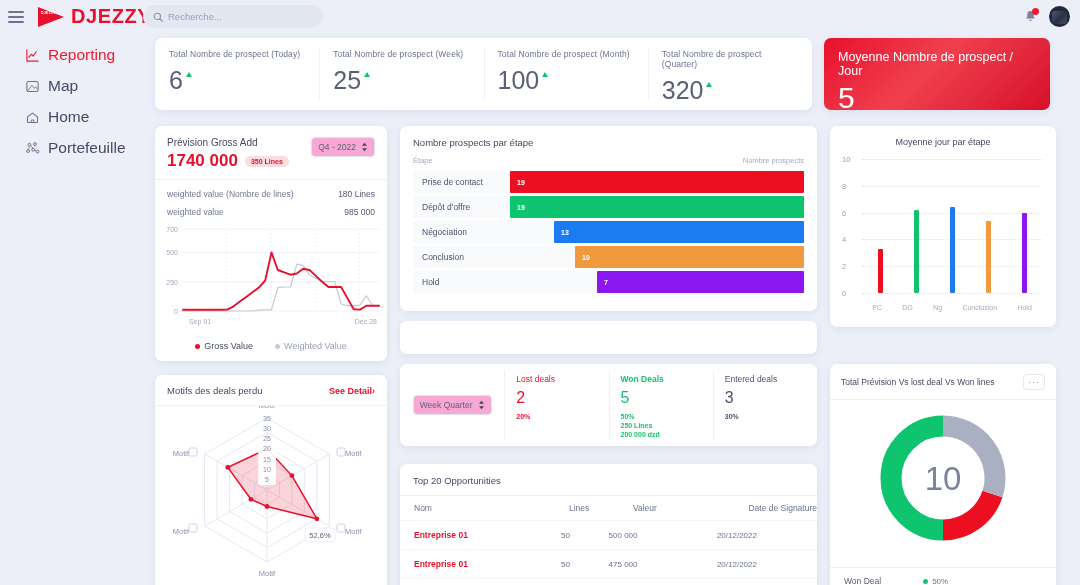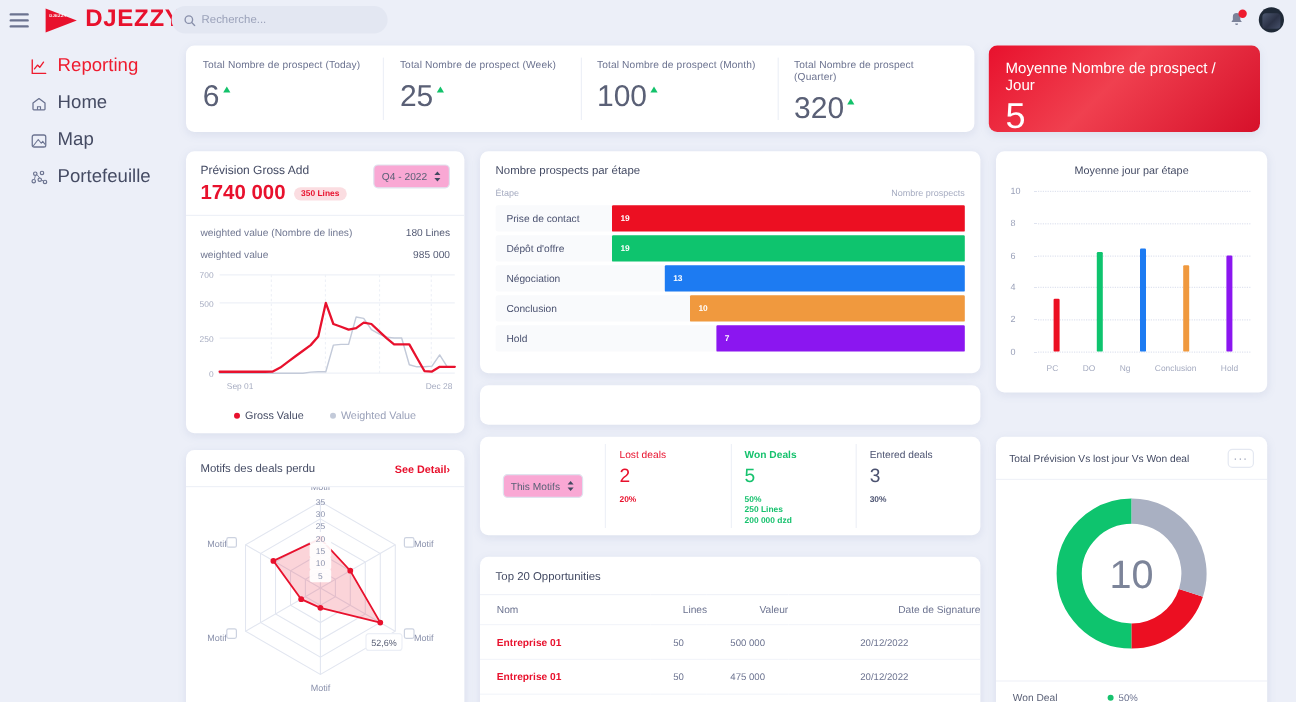--- a/index.html
+++ b/index.html
@@ -243,34 +243,34 @@
         <svg width="15" height="15" viewBox="0 0 24 24">
           <path d="M3 3v18h18" fill="none" stroke="#ee1b2e" stroke-width="1.8" stroke-linecap="round"></path>
           <path d="M6 15l4-5 3 3 5-7" fill="none" stroke="#ee1b2e" stroke-width="1.8" stroke-linecap="round" stroke-linejoin="round"></path>
         </svg>
       </span>
       <span>Reporting</span>
     </div>
     <div class="nav-item">
       <span class="ico">
         <svg width="15" height="15" viewBox="0 0 24 24">
+          <rect x="3" y="4" width="18" height="16" rx="2.5" fill="none" stroke="#6b7390" stroke-width="1.7"></rect>
+          <path d="M4 19l7-9 4 5 2-2.5 3 4" fill="none" stroke="#6b7390" stroke-width="1.4" stroke-linejoin="round"></path>
+        </svg>
+      </span>
+      <span>Map</span>
+    </div>
+    <div class="nav-item">
+      <span class="ico">
+        <svg width="15" height="15" viewBox="0 0 24 24">
           <path d="M4 11l8-6 8 6v8a1 1 0 0 1-1 1H5a1 1 0 0 1-1-1z" fill="none" stroke="#6b7390" stroke-width="1.7" stroke-linejoin="round"></path>
           <path d="M10 20v-4h4v4" fill="none" stroke="#6b7390" stroke-width="1.5"></path>
         </svg>
       </span>
       <span>Home</span>
-    </div>
-    <div class="nav-item">
-      <span class="ico">
-        <svg width="15" height="15" viewBox="0 0 24 24">
-          <rect x="3" y="4" width="18" height="16" rx="2.5" fill="none" stroke="#6b7390" stroke-width="1.7"></rect>
-          <path d="M4 19l7-9 4 5 2-2.5 3 4" fill="none" stroke="#6b7390" stroke-width="1.4" stroke-linejoin="round"></path>
-        </svg>
-      </span>
-      <span>Map</span>
     </div>
     <div class="nav-item">
       <span class="ico">
         <svg width="15" height="15" viewBox="0 0 24 24">
           <circle cx="7" cy="6" r="2.3" fill="none" stroke="#6b7390" stroke-width="1.6"></circle>
           <circle cx="16" cy="5" r="2.3" fill="none" stroke="#6b7390" stroke-width="1.6"></circle>
           <circle cx="5" cy="16" r="2.3" fill="none" stroke="#6b7390" stroke-width="1.6"></circle>
           <circle cx="13" cy="14" r="2.3" fill="none" stroke="#6b7390" stroke-width="1.6"></circle>
           <circle cx="20" cy="17" r="2.3" fill="none" stroke="#6b7390" stroke-width="1.6"></circle>
           <path d="M9 7l5 6M7 9l-1 4M15 14l3 2" stroke="#6b7390" stroke-width="1.2" fill="none"></path>
@@ -414,21 +414,21 @@
           </div>
         </div>
       </div>
   </div>
 
   <div class="card" id="card-strip"></div>
 
   <div class="card" id="card-deals">
     <div class="deal-col" style="display:flex;align-items:center;justify-content:center">
       <div class="selectbox">
-        <span>This Motifs</span>
+        <span>Week Quarter</span>
         <svg width="7" height="10" viewBox="0 0 8 12">
           <path d="M4 1l3 3.5H1z" fill="#41485f"></path>
             <path d="M4 11L1 7.5h6z" fill="#41485f"></path>
         </svg>
       </div>
     </div>
     <div class="deal-col">
       <div class="deal-lbl c-red">Lost deals</div>
       <div class="deal-num c-red">2</div>
       <div class="deal-sub c-red">20%</div>
@@ -565,21 +565,21 @@
         <rect x="182" y="118" width="8" height="8" rx="1.5" fill="#fff" stroke="#ccd2e0" stroke-width="1"></rect>
         <rect x="34" y="118" width="8" height="8" rx="1.5" fill="#fff" stroke="#ccd2e0" stroke-width="1"></rect>
         <rect x="34" y="42" width="8" height="8" rx="1.5" fill="#fff" stroke="#ccd2e0" stroke-width="1"></rect>
         <rect x="150" y="122" width="30" height="14" rx="2.5" fill="#fff" stroke="#eceff6" stroke-width="1"></rect>
         <text x="165" y="132" text-anchor="middle" font-size="7.5" fill="#5a6076" font-family="&quot;Liberation Sans&quot;, sans-serif">52,6%</text>
       </svg>
   </div>
 
   <div class="card" id="card-donut">
     <div class="dn-head">
-      <div class="dn-title">Total Prévision Vs lost jour Vs Won deal</div>
+      <div class="dn-title">Total Prévision Vs lost deal Vs Won lines</div>
       <div class="dots-btn">···</div>
     </div>
     <svg id="donut-chart" width="226" height="160" viewBox="0 0 226 160" style="display:block">
         <path d="M 113.00 26.00 A 52 52 0 0 0 113.00 130.00" fill="none" stroke="#0ec46e" stroke-width="21"></path>
         <path d="M 113.00 130.00 A 52 52 0 0 0 162.45 94.07" fill="none" stroke="#ec0f22" stroke-width="21"></path>
         <path d="M 162.45 94.07 A 52 52 0 0 0 113.00 26.00" fill="none" stroke="#a9b0c2" stroke-width="21"></path>
         <text x="113" y="90" text-anchor="middle" font-size="33" fill="#7c8499" font-family="&quot;Liberation Sans&quot;, sans-serif">10</text>
       </svg>
     <div class="dn-foot">
       <span class="l">Won Deal</span>

